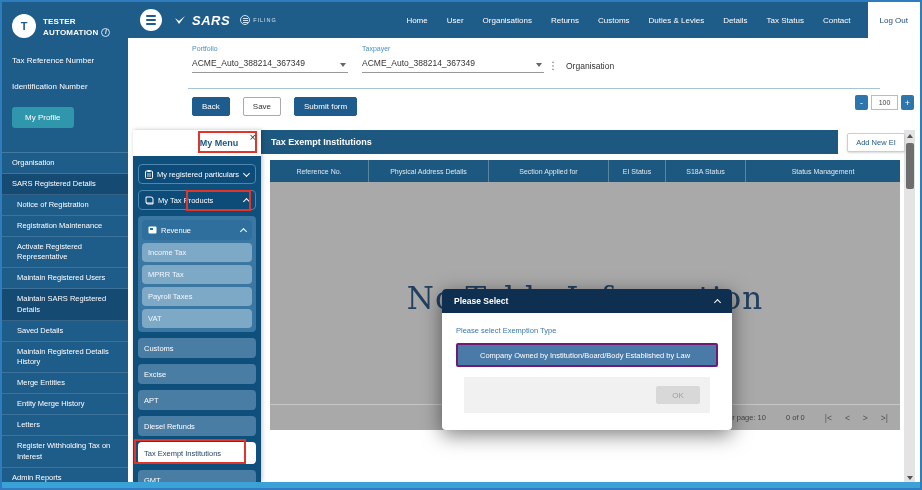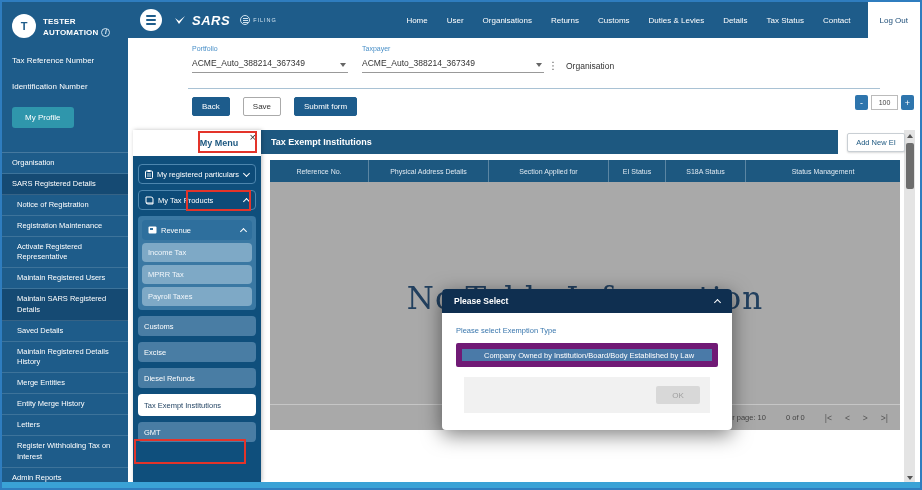--- a/index.html
+++ b/index.html
@@ -100,21 +100,21 @@
   .mbtn.lite { background:#7ea9c6; height:19px; color:#f2f7fb; }
   .mbtn.prod { background:#497da4; height:20px; }
   .mbtn.sel { background:#fff; color:#1c3e5e; height:22px; }
 
   
   .modal { position:absolute; left:440px; top:287px; width:290px; height:141px; background:#fff; border-radius:4px; box-shadow:0 5px 20px rgba(0,0,0,.5); z-index:20; overflow:hidden; }
   .modal-head { background:#0f2f50; height:24px; color:#fff; font-weight:bold; font-size:8.5px; display:flex; align-items:center; padding:0 12px; }
   .modal-head .chev { border-color:#fff; }
   .modal-body { padding:13px 14px 0; }
   .modal-prompt { color:#3a77ad; font-size:7.5px; margin-bottom:8px; }
-  .modal-option { background:#4a7aa8; border:6px solid #701a75; color:#fff; font-size:7.5px; height:24px; display:flex; align-items:center; padding-left:22px; border-radius:2px; cursor:pointer; }
+  .modal-option { background:#4a7aa8; border:2px solid #701a75; color:#fff; font-size:7.5px; height:24px; display:flex; align-items:center; padding-left:22px; border-radius:2px; cursor:pointer; }
   .modal-foot { margin:10px 22px 0; background:#f1f1f1; height:36px; display:flex; align-items:center; justify-content:flex-end; padding-right:10px; }
   .ok-btn { background:#d8d8d8; color:#9f9f9f; font-size:8px; width:44px; height:18px; border-radius:2px; display:flex; align-items:center; justify-content:center; cursor:default; }
 
   
   .redbox { position:absolute; border:2px solid #e3342a; z-index:30; pointer-events:none; }
   .rb1 { left:196px; top:129px; width:59px; height:22px; }
   .rb2 { left:184px; top:188px; width:65px; height:21px; }
   .rb3 { left:132px; top:437px; width:112px; height:25px; }
 
   svg { display:block; }
@@ -286,23 +286,25 @@
                 <rect x="0.5" y="0.5" width="8" height="7" rx="1" fill="#fff"></rect>
                 <rect x="2" y="2" width="3" height="2" fill="#2e6f9d"></rect>
               </svg>
           </span>
           <span>Revenue</span>
           <span class="chev up"></span>
         </div>
         <div class="mbtn lite">Income Tax</div>
         <div class="mbtn lite">MPRR Tax</div>
         <div class="mbtn lite">Payroll Taxes</div>
+        <div class="mbtn lite">VAT</div>
       </div>
       <div class="mbtn prod">Customs</div>
       <div class="mbtn prod">Excise</div>
+      <div class="mbtn prod">APT</div>
       <div class="mbtn prod">Diesel Refunds</div>
       <div class="mbtn sel">Tax Exempt Institutions</div>
       <div class="mbtn prod">GMT</div>
     </div>
   </div>
 
   <div class="modal">
     <div class="modal-head">
       <span>Please Select</span>
       <span class="chev up"></span>

